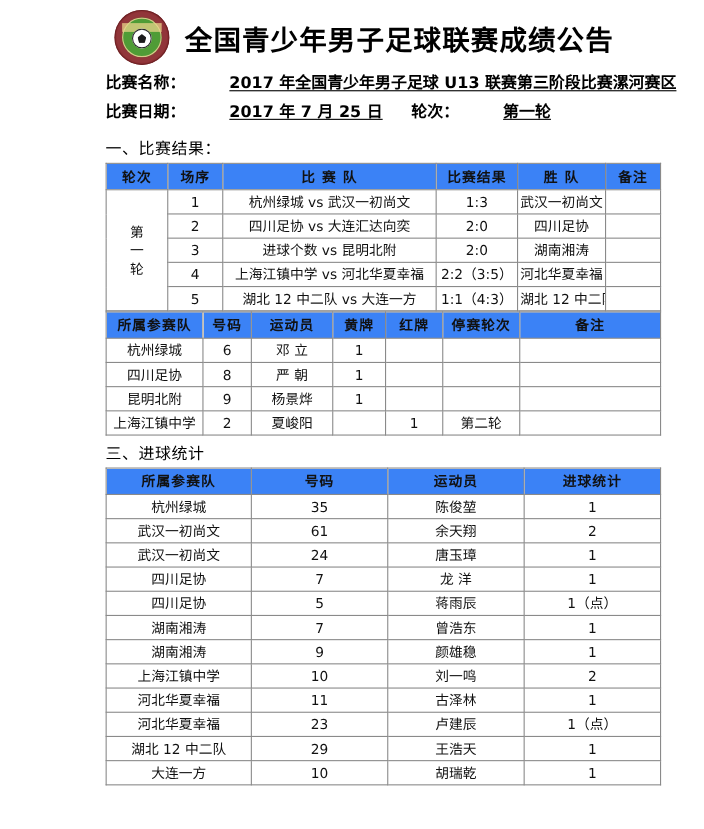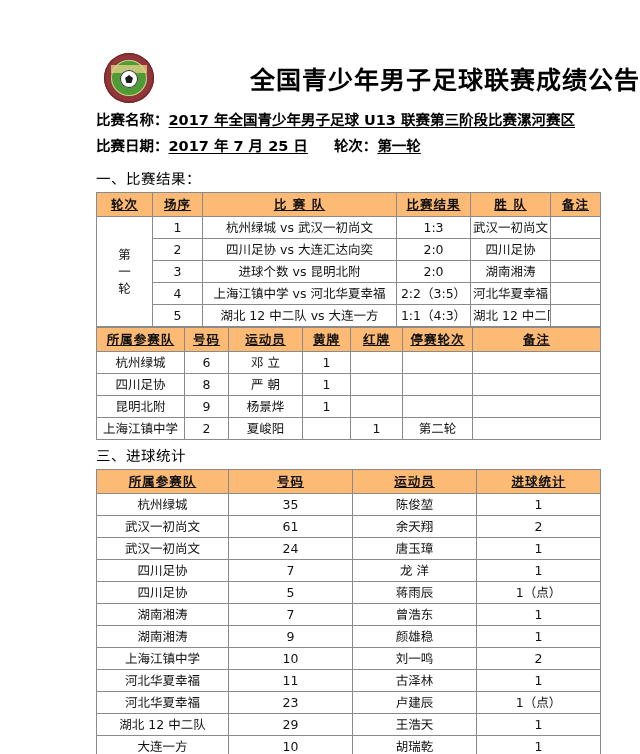--- a/index.html
+++ b/index.html
@@ -19,23 +19,22 @@
     width: 640px;
     height: 754px;
     box-sizing: border-box;
     padding: 0;
   }
 
   
   .doc-header {
     display: flex;
     align-items: center;
-    justify-content: space-between;
+    justify-content: flex-start;
     padding: 9px 0 6px 104px;
-    margin-top: 44px;
   }
   .logo {
     width: 50px;
     height: 50px;
     border-radius: 50%;
     background: #8e2f33;
     position: relative;
     flex: 0 0 auto;
     box-shadow: inset 0 0 0 1px #6d2326;
   }
@@ -104,20 +103,21 @@
   .meta-row {
     margin: 0 0 7px 0;
     line-height: 19px;
     white-space: nowrap;
   }
   .meta-label { font-weight: bold; text-align: center; }
   .meta-value {
     font-weight: bold;
     text-decoration: underline;
     text-underline-offset: 2px;
+    margin-left: 40px;
   }
   .meta-gap { display: inline-block; width: 26px; }
 
   
   .section-title {
     font-size: 14.5px;
     font-weight: normal;
     padding: 4px 0 4px 96px;
     color: #000;
     letter-spacing: .5px;
@@ -137,26 +137,25 @@
     border: 1px solid #8a8a8a;
     text-align: center;
     vertical-align: middle;
     padding: 1px 2px;
     height: 19px;
     line-height: 17px;
     white-space: nowrap;
     overflow: hidden;
   }
   table.grid th {
-    background: #fdba74;
+    background: #3b82f6;
     font-weight: bold;
     font-size: 12.5px;
     height: 21px;
     letter-spacing: 1px;
-    text-decoration: underline;
   }
   table.grid td { background: #ffffff; }
   .round-cell {
     font-weight: normal;
     font-size: 12.5px;
     line-height: 15px;
     letter-spacing: 0;
   }
   .round-cell span { display: block; }
 </style>

